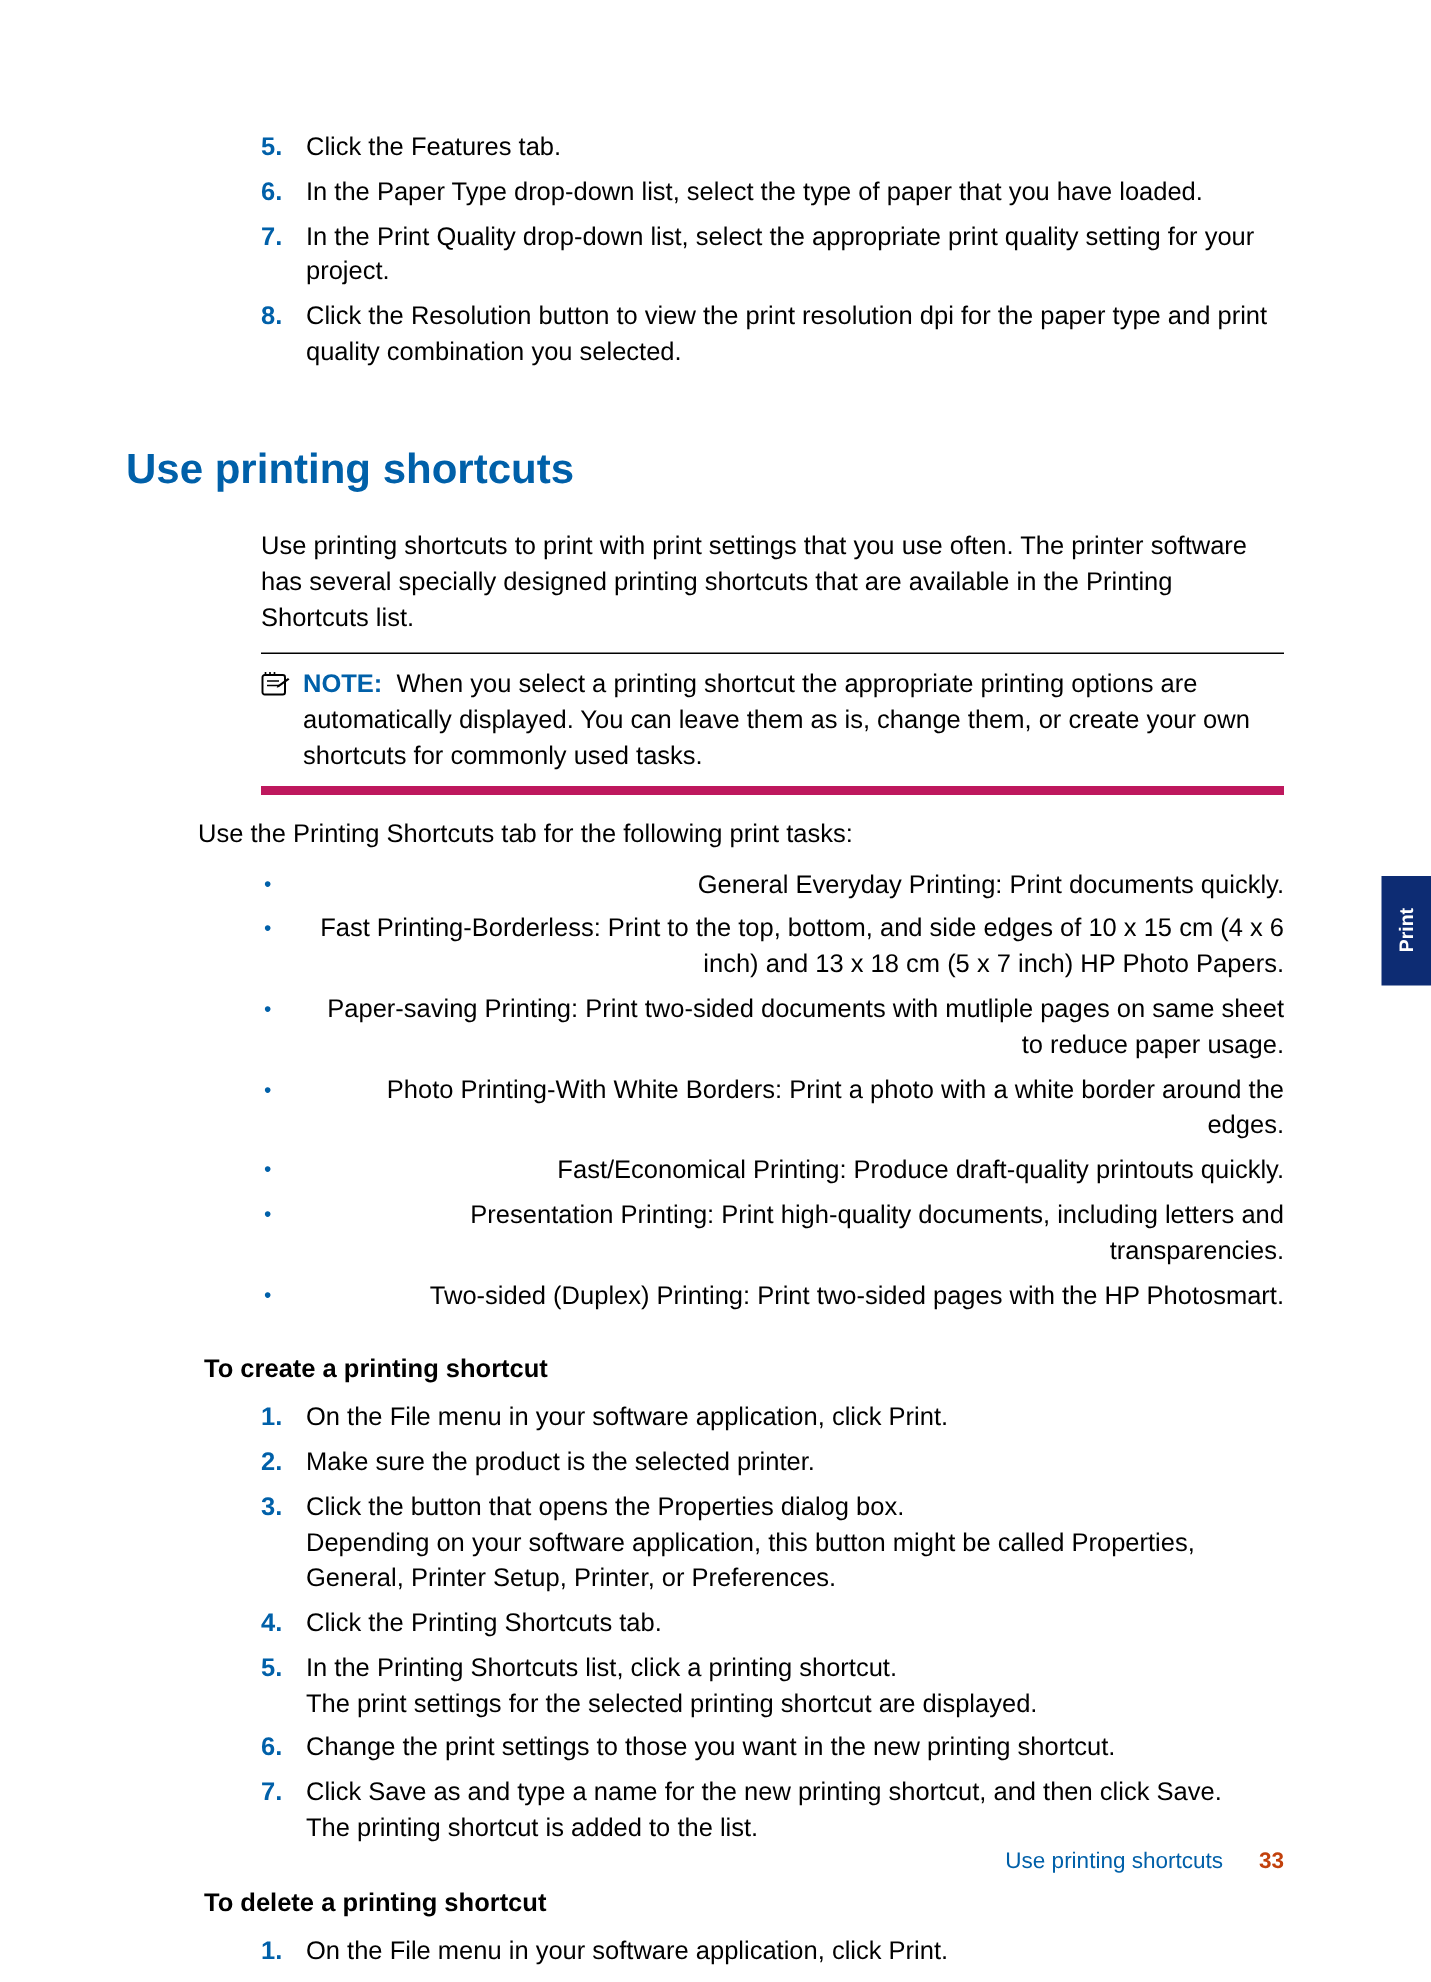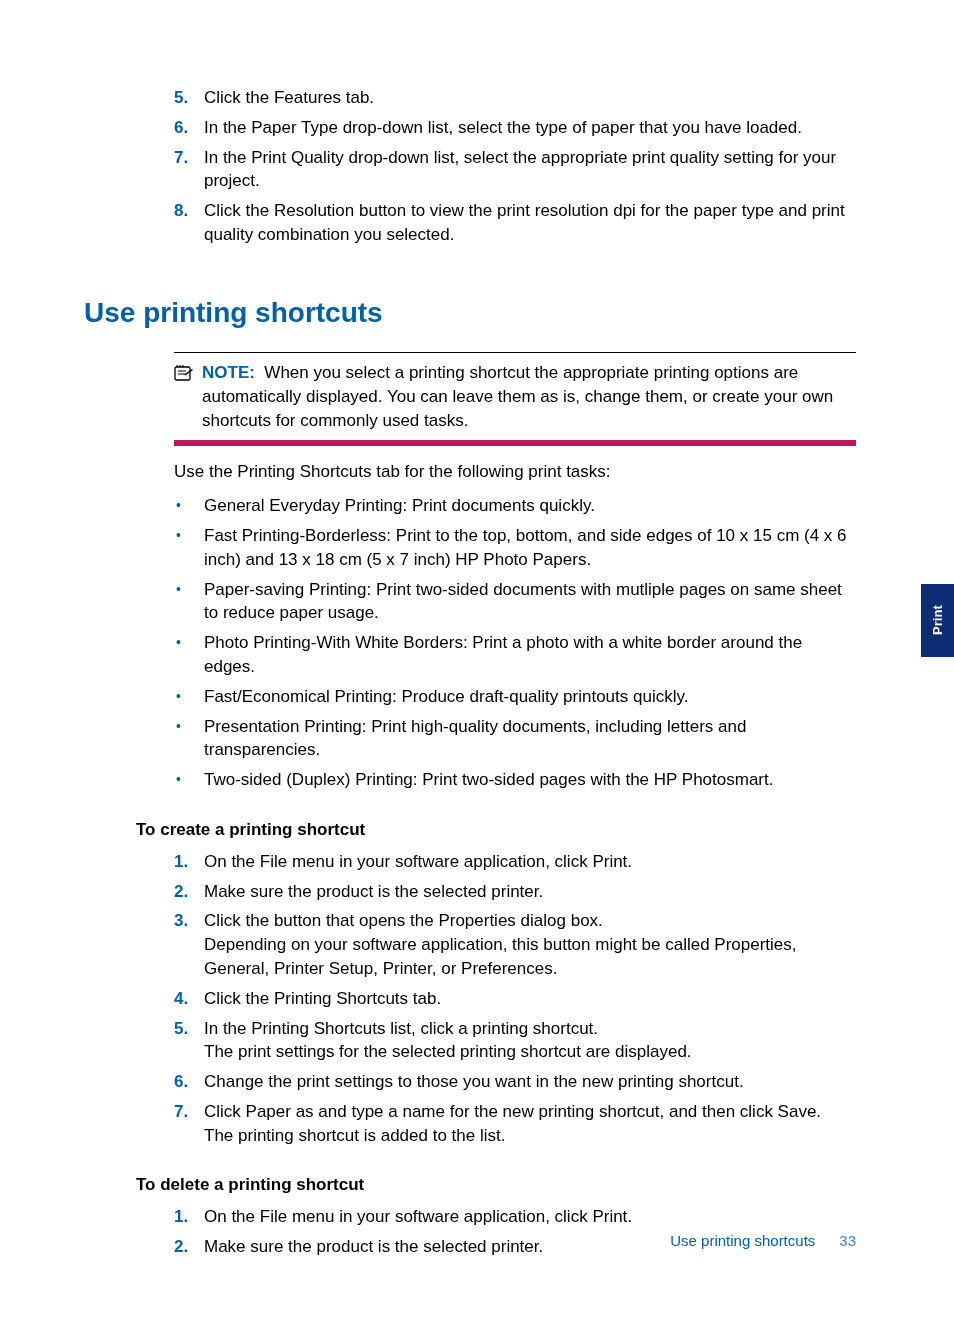--- a/index.html
+++ b/index.html
@@ -37,20 +37,21 @@
       width: 30px;
       flex-shrink: 0;
       color: #0060a9;
       font-size: 14px;
       line-height: 22px;
       text-align: left;
       padding-left: 2px;
     }
     .ul-text {
       flex: 1;
+      text-align: right;
     }
     b { font-weight: normal; }
     .h1 {
       color: #0060a9;
       font-size: 28px;
       font-weight: bold;
       margin-top: 46px;
       margin-bottom: 20px;
     }
     .intro {
@@ -69,21 +70,21 @@
       width: 28px;
       flex-shrink: 0;
       font-size: 17px;
     }
     .note-icon svg {
       margin-top: 3px;
     }
     .note-text { flex: 1; }
     .note-label { color: #0060a9; font-weight: bold; }
     .section-para {
-      margin-left: 90px;
+      margin-left: 48px;
       margin-bottom: 10px;
     }
     .ul-block {
       margin-left: 90px;
     }
     .ol-block {
       margin-left: 90px;
     }
     .sub-h {
       font-weight: bold;
@@ -111,21 +112,21 @@
     }
     .footer {
       position: absolute;
       bottom: 70px;
       right: 98px;
       font-size: 15px;
       display: flex;
       gap: 24px;
     }
     .footer-link { color: #0060a9; }
-    .footer-num { color: #3b82f6; }
+    .footer-num { color: #c2410c; font-weight: bold; }
   </style>
 </head>
 <body>
 
 <div class="page-content">
 
   <div class="ol-block" id="top-ol">
       <div class="ol-item">
         <div class="ol-num">5.</div>
         <div class="ol-text">Click the <b>Features</b> tab.</div>
@@ -139,20 +140,21 @@
         <div class="ol-text">In the <b>Print Quality</b> drop-down list, select the appropriate print quality setting for your project.</div>
       </div>
       <div class="ol-item">
         <div class="ol-num">8.</div>
         <div class="ol-text">Click the <b>Resolution</b> button to view the print resolution dpi for the paper type and print quality combination you selected.</div>
       </div>
     </div>
 
   <div class="h1">Use printing shortcuts</div>
 
+  <div class="intro">Use printing shortcuts to print with print settings that you use often. The printer software has several specially designed printing shortcuts that are available in the Printing Shortcuts list.</div>
 
   <div class="note-box">
     <div class="note-icon">
       <svg width="20" height="17" viewBox="0 0 20 17">
         <rect x="1" y="3" width="15" height="13" rx="1.5" fill="none" stroke="#000" stroke-width="1.3"></rect>
         <path d="M 3 1 L 3 3 M 6 1 L 6 3 M 9 1 L 9 3" stroke="#000" stroke-width="1.1"></path>
         <path d="M 4 7 L 12 7 M 4 10 L 12 10" stroke="#000" stroke-width="1.1"></path>
         <path d="M 11 10 L 18 5 L 19 6 L 12 11 L 10.5 11.5 Z" fill="#000"></path>
       </svg>
     </div>
@@ -215,21 +217,21 @@
       <div class="ol-item">
         <div class="ol-num">5.</div>
         <div class="ol-text">In the <b>Printing Shortcuts</b> list, click a printing shortcut.<br>The print settings for the selected printing shortcut are displayed.</div>
       </div>
       <div class="ol-item">
         <div class="ol-num">6.</div>
         <div class="ol-text">Change the print settings to those you want in the new printing shortcut.</div>
       </div>
       <div class="ol-item">
         <div class="ol-num">7.</div>
-        <div class="ol-text">Click <b>Paper as</b> and type a name for the new printing shortcut, and then click <b>Save</b>.<br>The printing shortcut is added to the list.</div>
+        <div class="ol-text">Click <b>Save as</b> and type a name for the new printing shortcut, and then click <b>Save</b>.<br>The printing shortcut is added to the list.</div>
       </div>
     </div>
 
   <div class="sub-h">To delete a printing shortcut</div>
   <div class="ol-block" id="delete-ol">
       <div class="ol-item">
         <div class="ol-num">1.</div>
         <div class="ol-text">On the <b>File</b> menu in your software application, click <b>Print</b>.</div>
       </div>
       <div class="ol-item">

